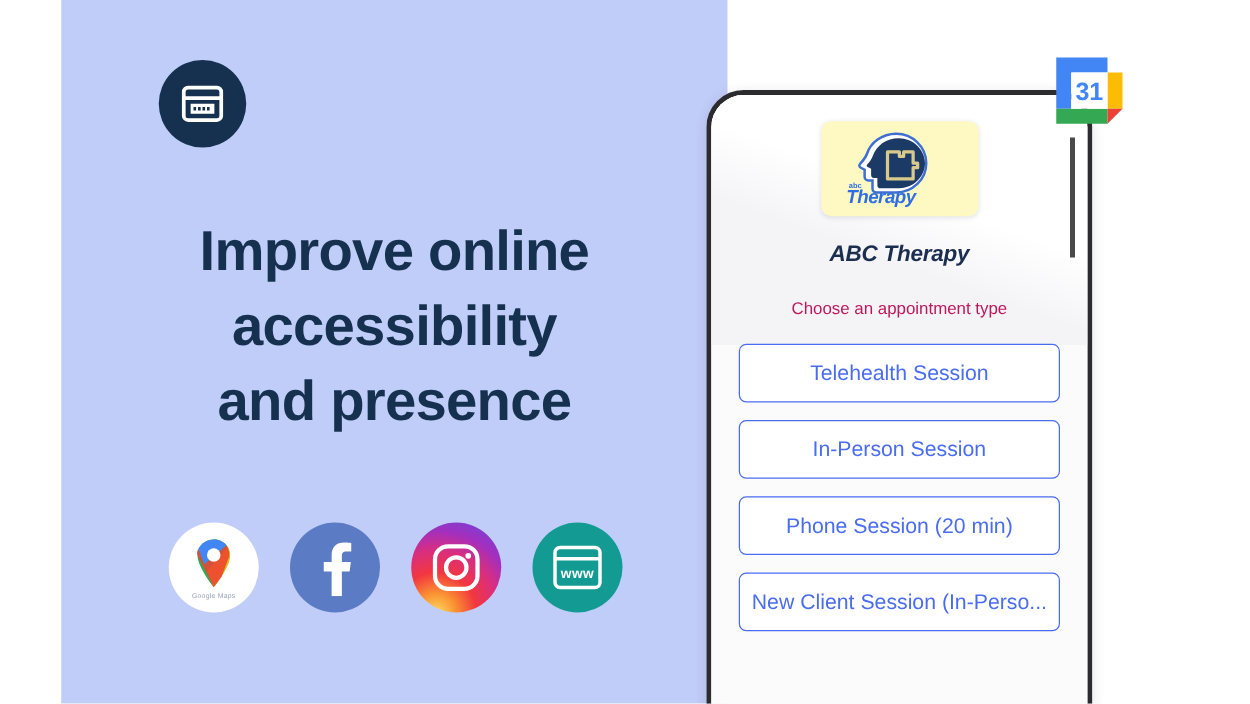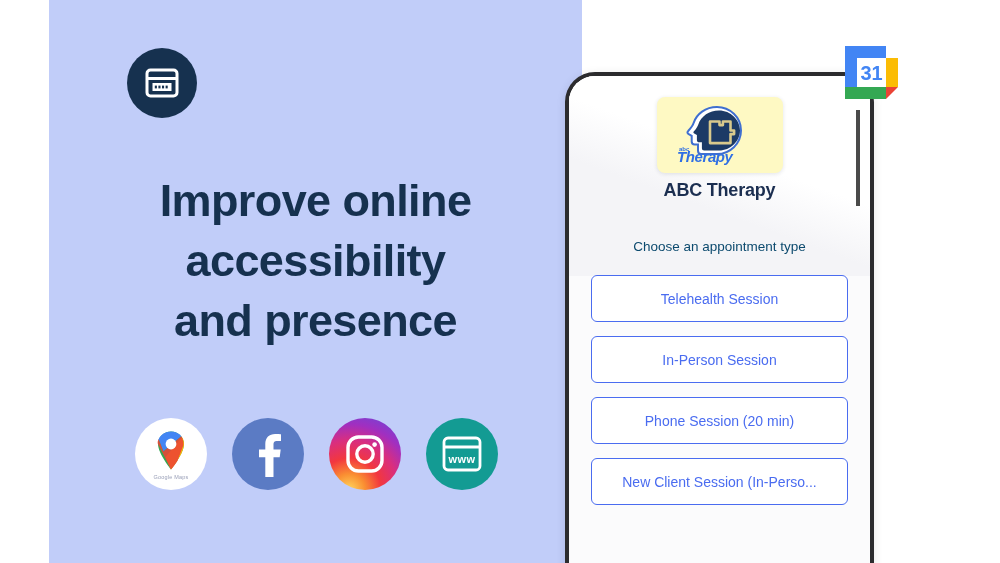--- a/index.html
+++ b/index.html
@@ -115,48 +115,49 @@
     width: 126px; height: 76px;
     background: #fef9c3;
     border-radius: 8px;
     box-shadow: 0 1px 4px rgba(20,30,60,0.12);
     display: flex; align-items: center; justify-content: flex-start;
   }
   .logo-card svg { display: block; }
 
   .biz-name {
     position: absolute;
-    left: 0; right: 0; top: 104px;
+    left: 0; right: 0; top: 117px;
     text-align: center;
     font-size: 18px;
     font-weight: 700;
     color: #1b2e50;
     letter-spacing: -0.2px;
+    font-style: italic;
   }
   .choose-label {
     position: absolute;
     left: 0; right: 0; top: 163px;
     text-align: center;
     font-size: 13.5px;
-    color: #0c4a6e;
+    color: #be185d;
     font-weight: 400;
   }
 
   .appt-list {
     position: absolute;
     left: 22px; right: 22px; top: 199px;
   }
   .appt-btn {
     height: 47px;
     margin-bottom: 14px;
     border: 1.6px solid #4a6cf0;
     border-radius: 6px;
     background: #ffffff;
     color: #4a6cf0;
-    font-size: 14px;
+    font-size: 17px;
     display: flex; align-items: center; justify-content: center;
     text-align: center;
     white-space: nowrap;
     overflow: hidden;
     padding: 0 8px;
     cursor: pointer;
   }
 
   
   .gcal-pin {

